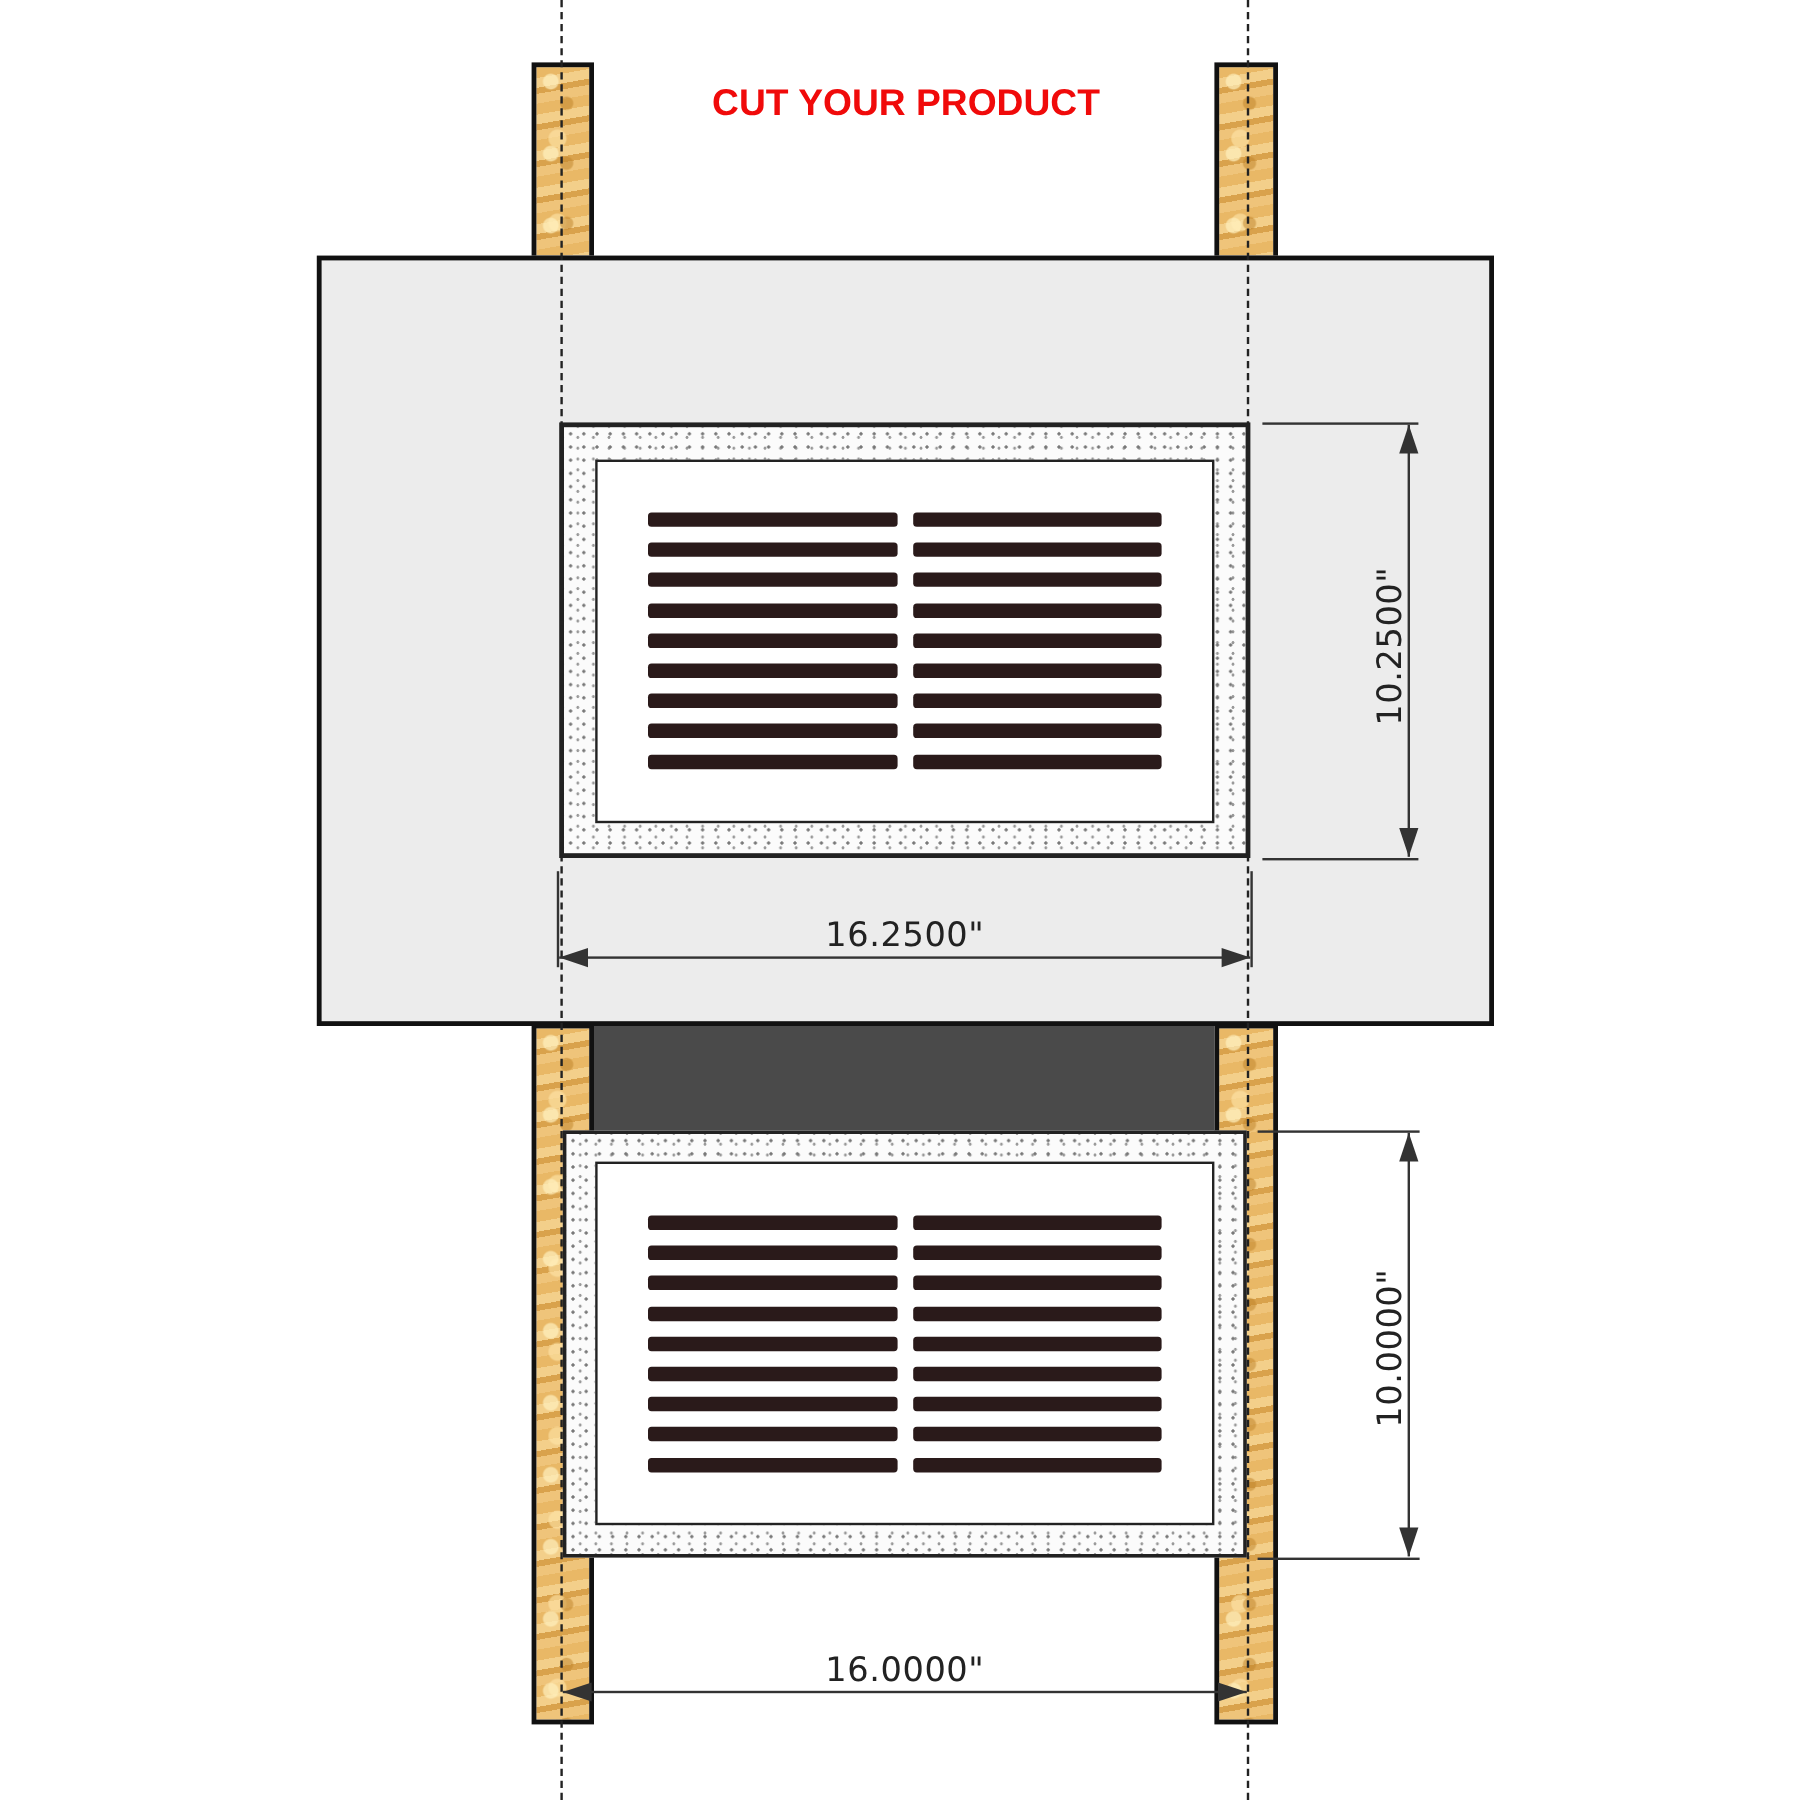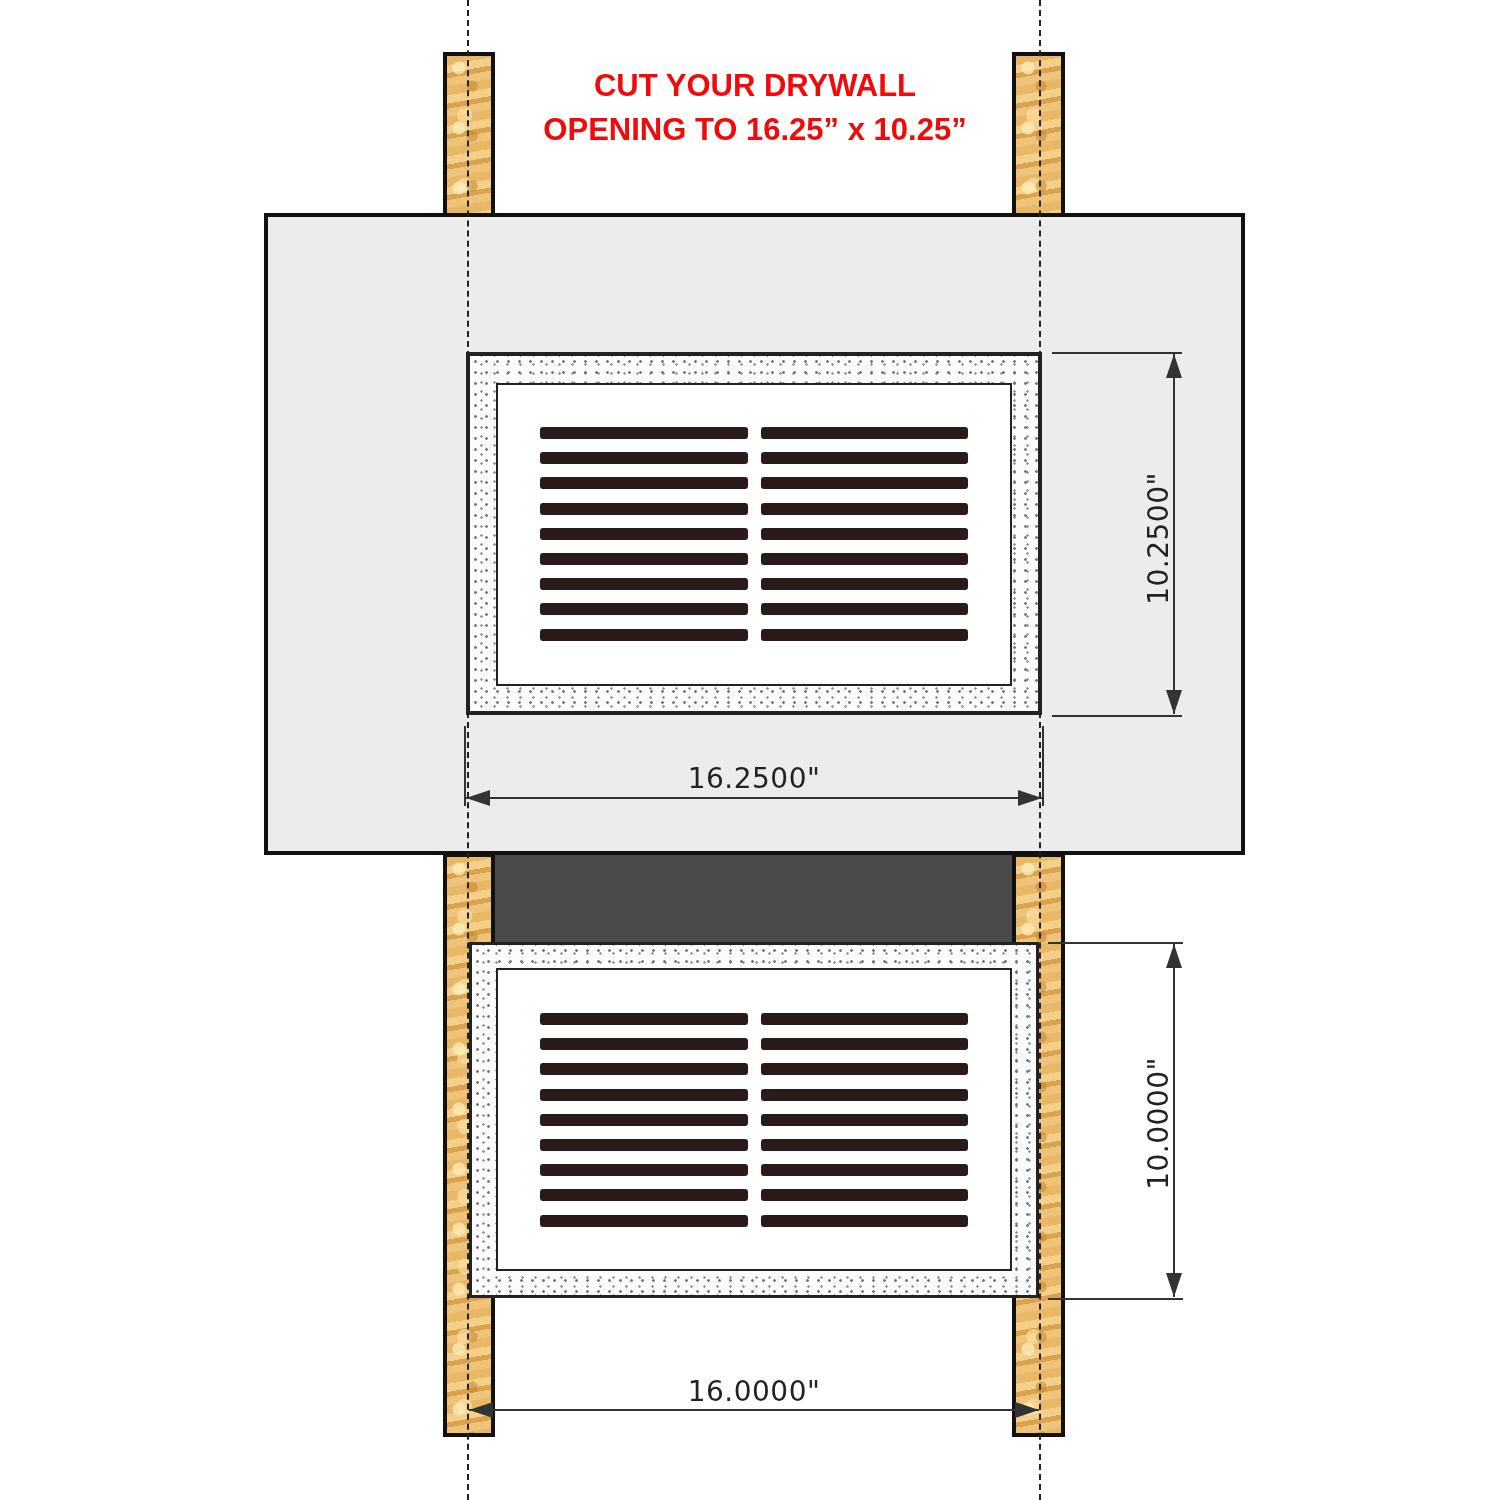--- a/index.html
+++ b/index.html
@@ -35,22 +35,21 @@
 </style>
 </head>
 <body>
 
 <div class="stud" style="left:443px;top:52px;width:52px;height:165px;"></div>
 <div class="stud" style="left:1012px;top:52px;width:53px;height:165px;"></div>
 <div class="stud" style="left:443px;top:853px;width:52px;height:584px;"></div>
 <div class="stud" style="left:1012px;top:853px;width:53px;height:584px;"></div>
 
 <div class="headline">
-  <div>CUT YOUR DRYWALL</div>
-  <div>OPENING TO 16.25” x 10.25”</div>
+  <div>CUT YOUR PRODUCT</div>
 </div>
 
 <div class="drywall"></div>
 
 <div class="grille-outer" style="left:466px;top:352px;width:576px;height:363px;border:4px solid #222;">
 </div>
 <div class="grille-inner" style="left:496px;top:383px;width:516px;height:303px;"></div>
 <div id="slats-top">
     <div class="slat" style="left: 540px; top: 427px; width: 208px;"></div>
     <div class="slat" style="left: 761px; top: 427px; width: 207px;"></div>

